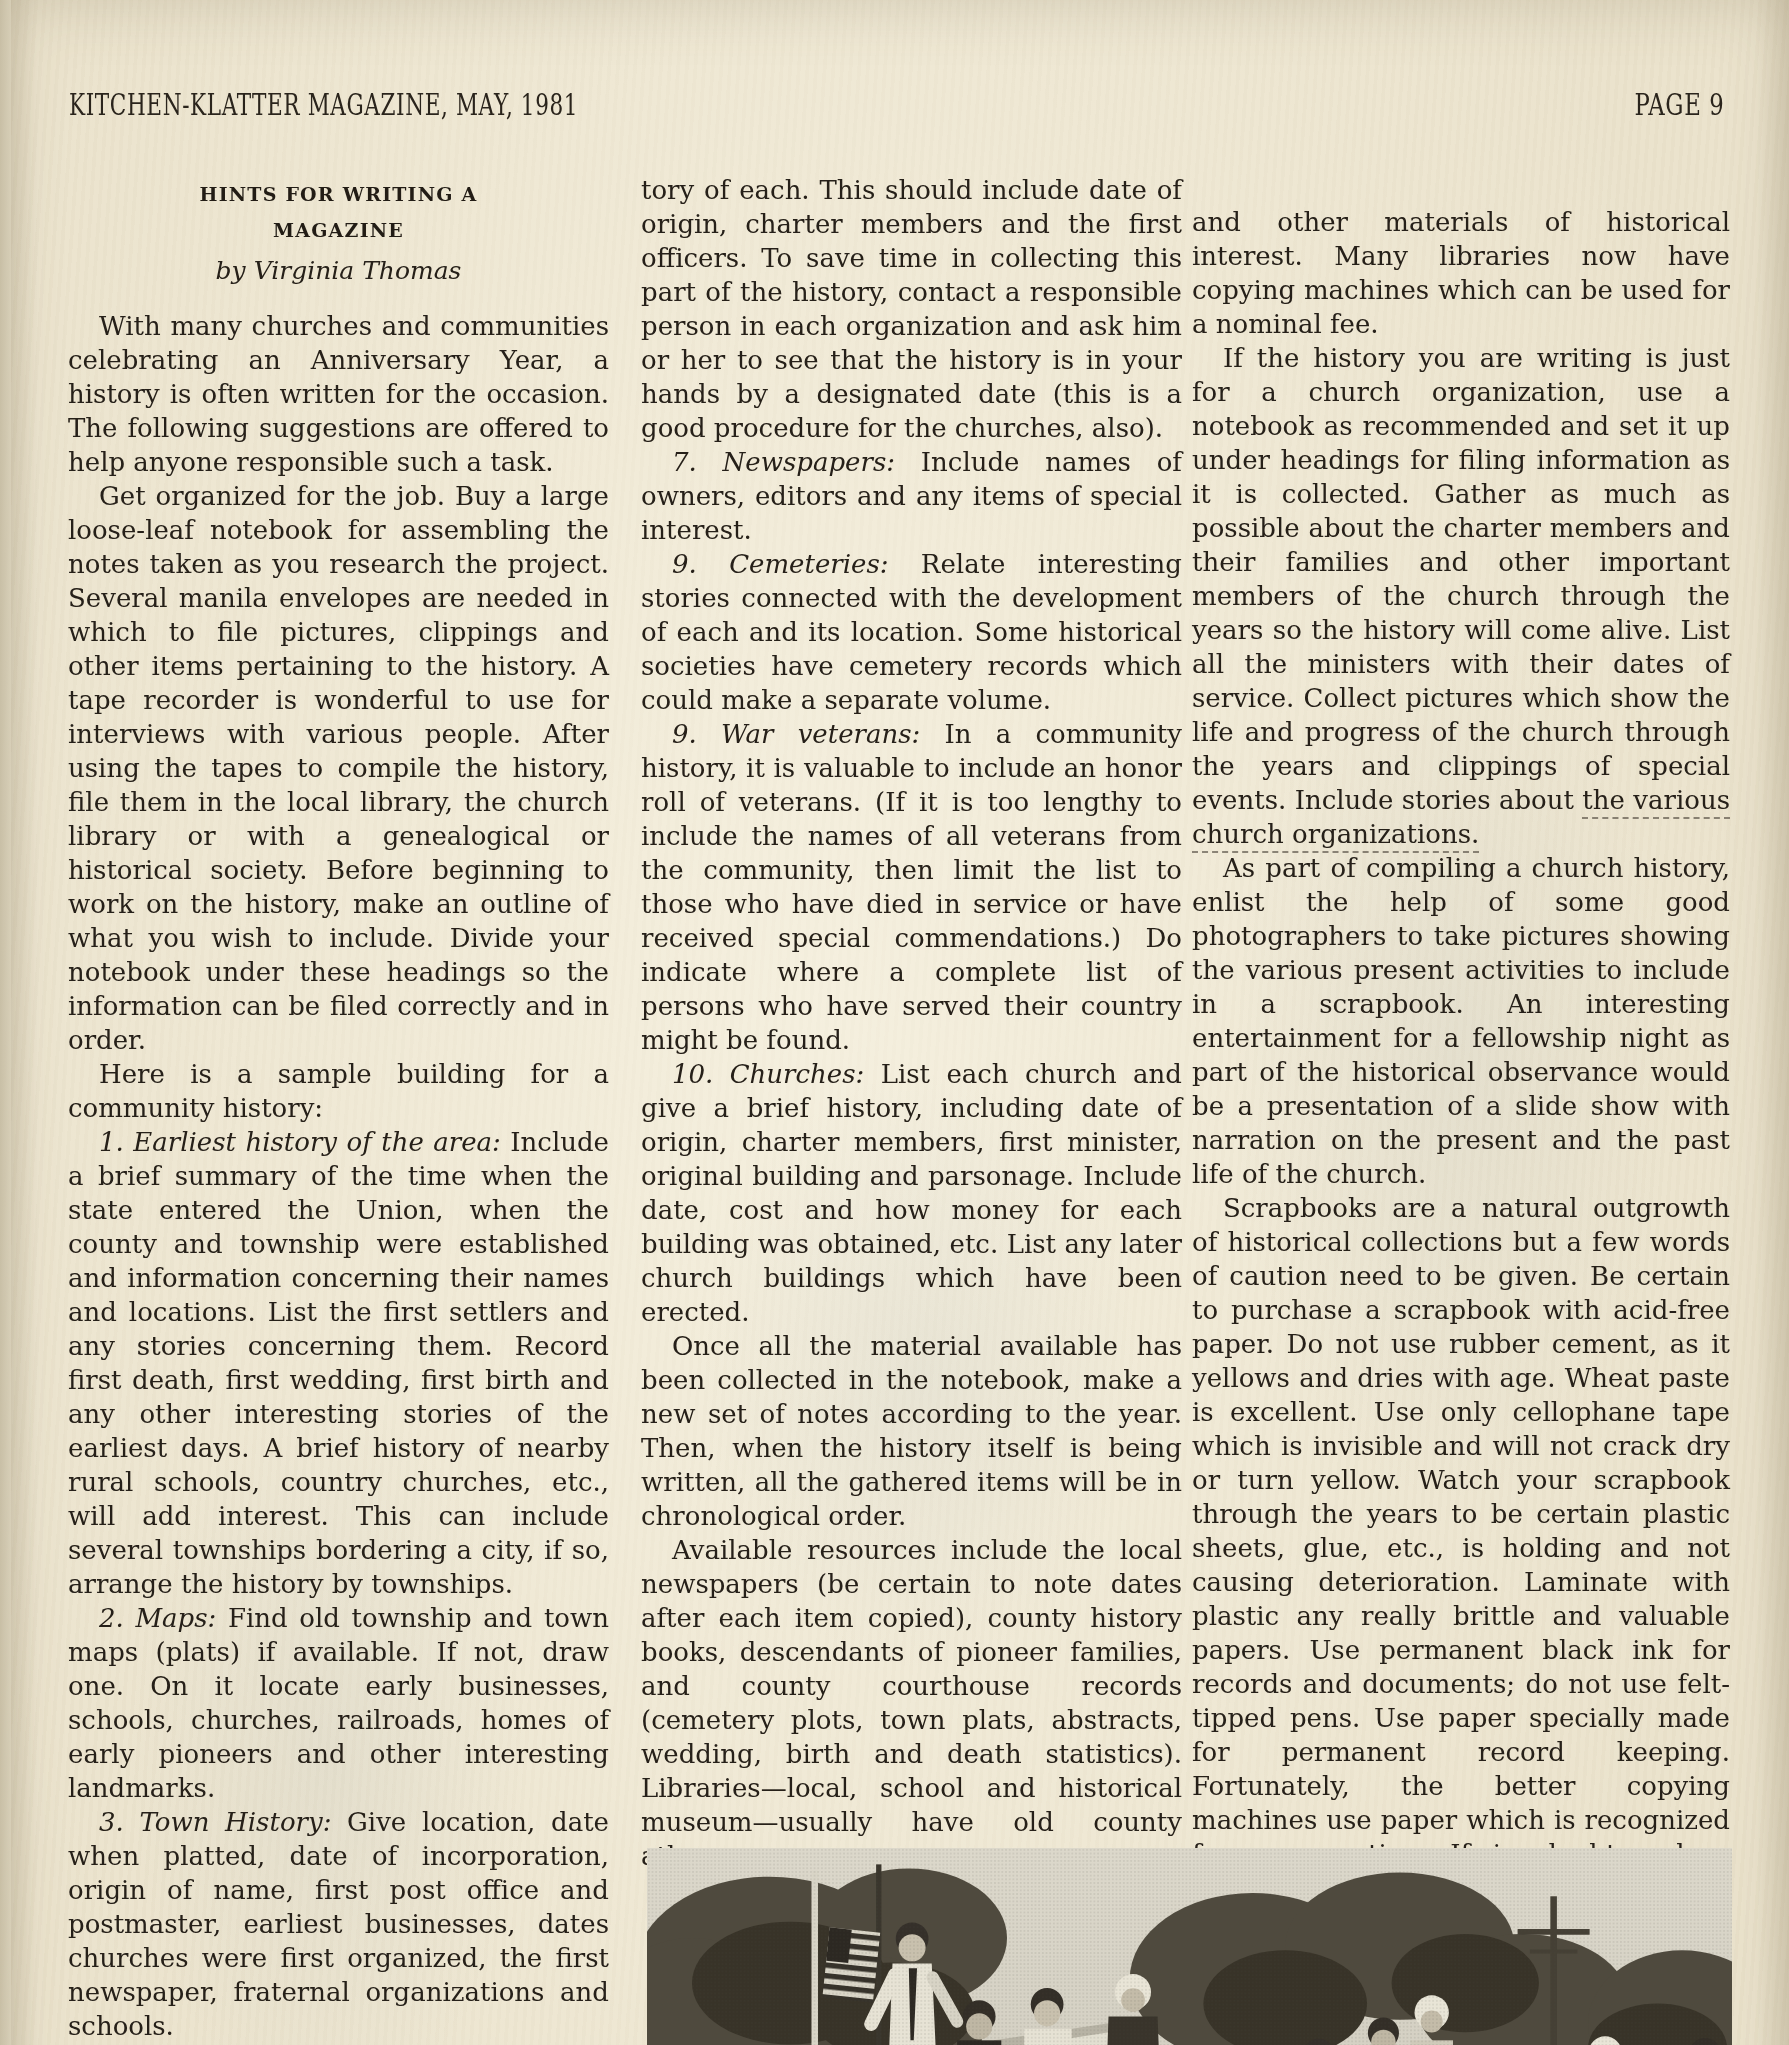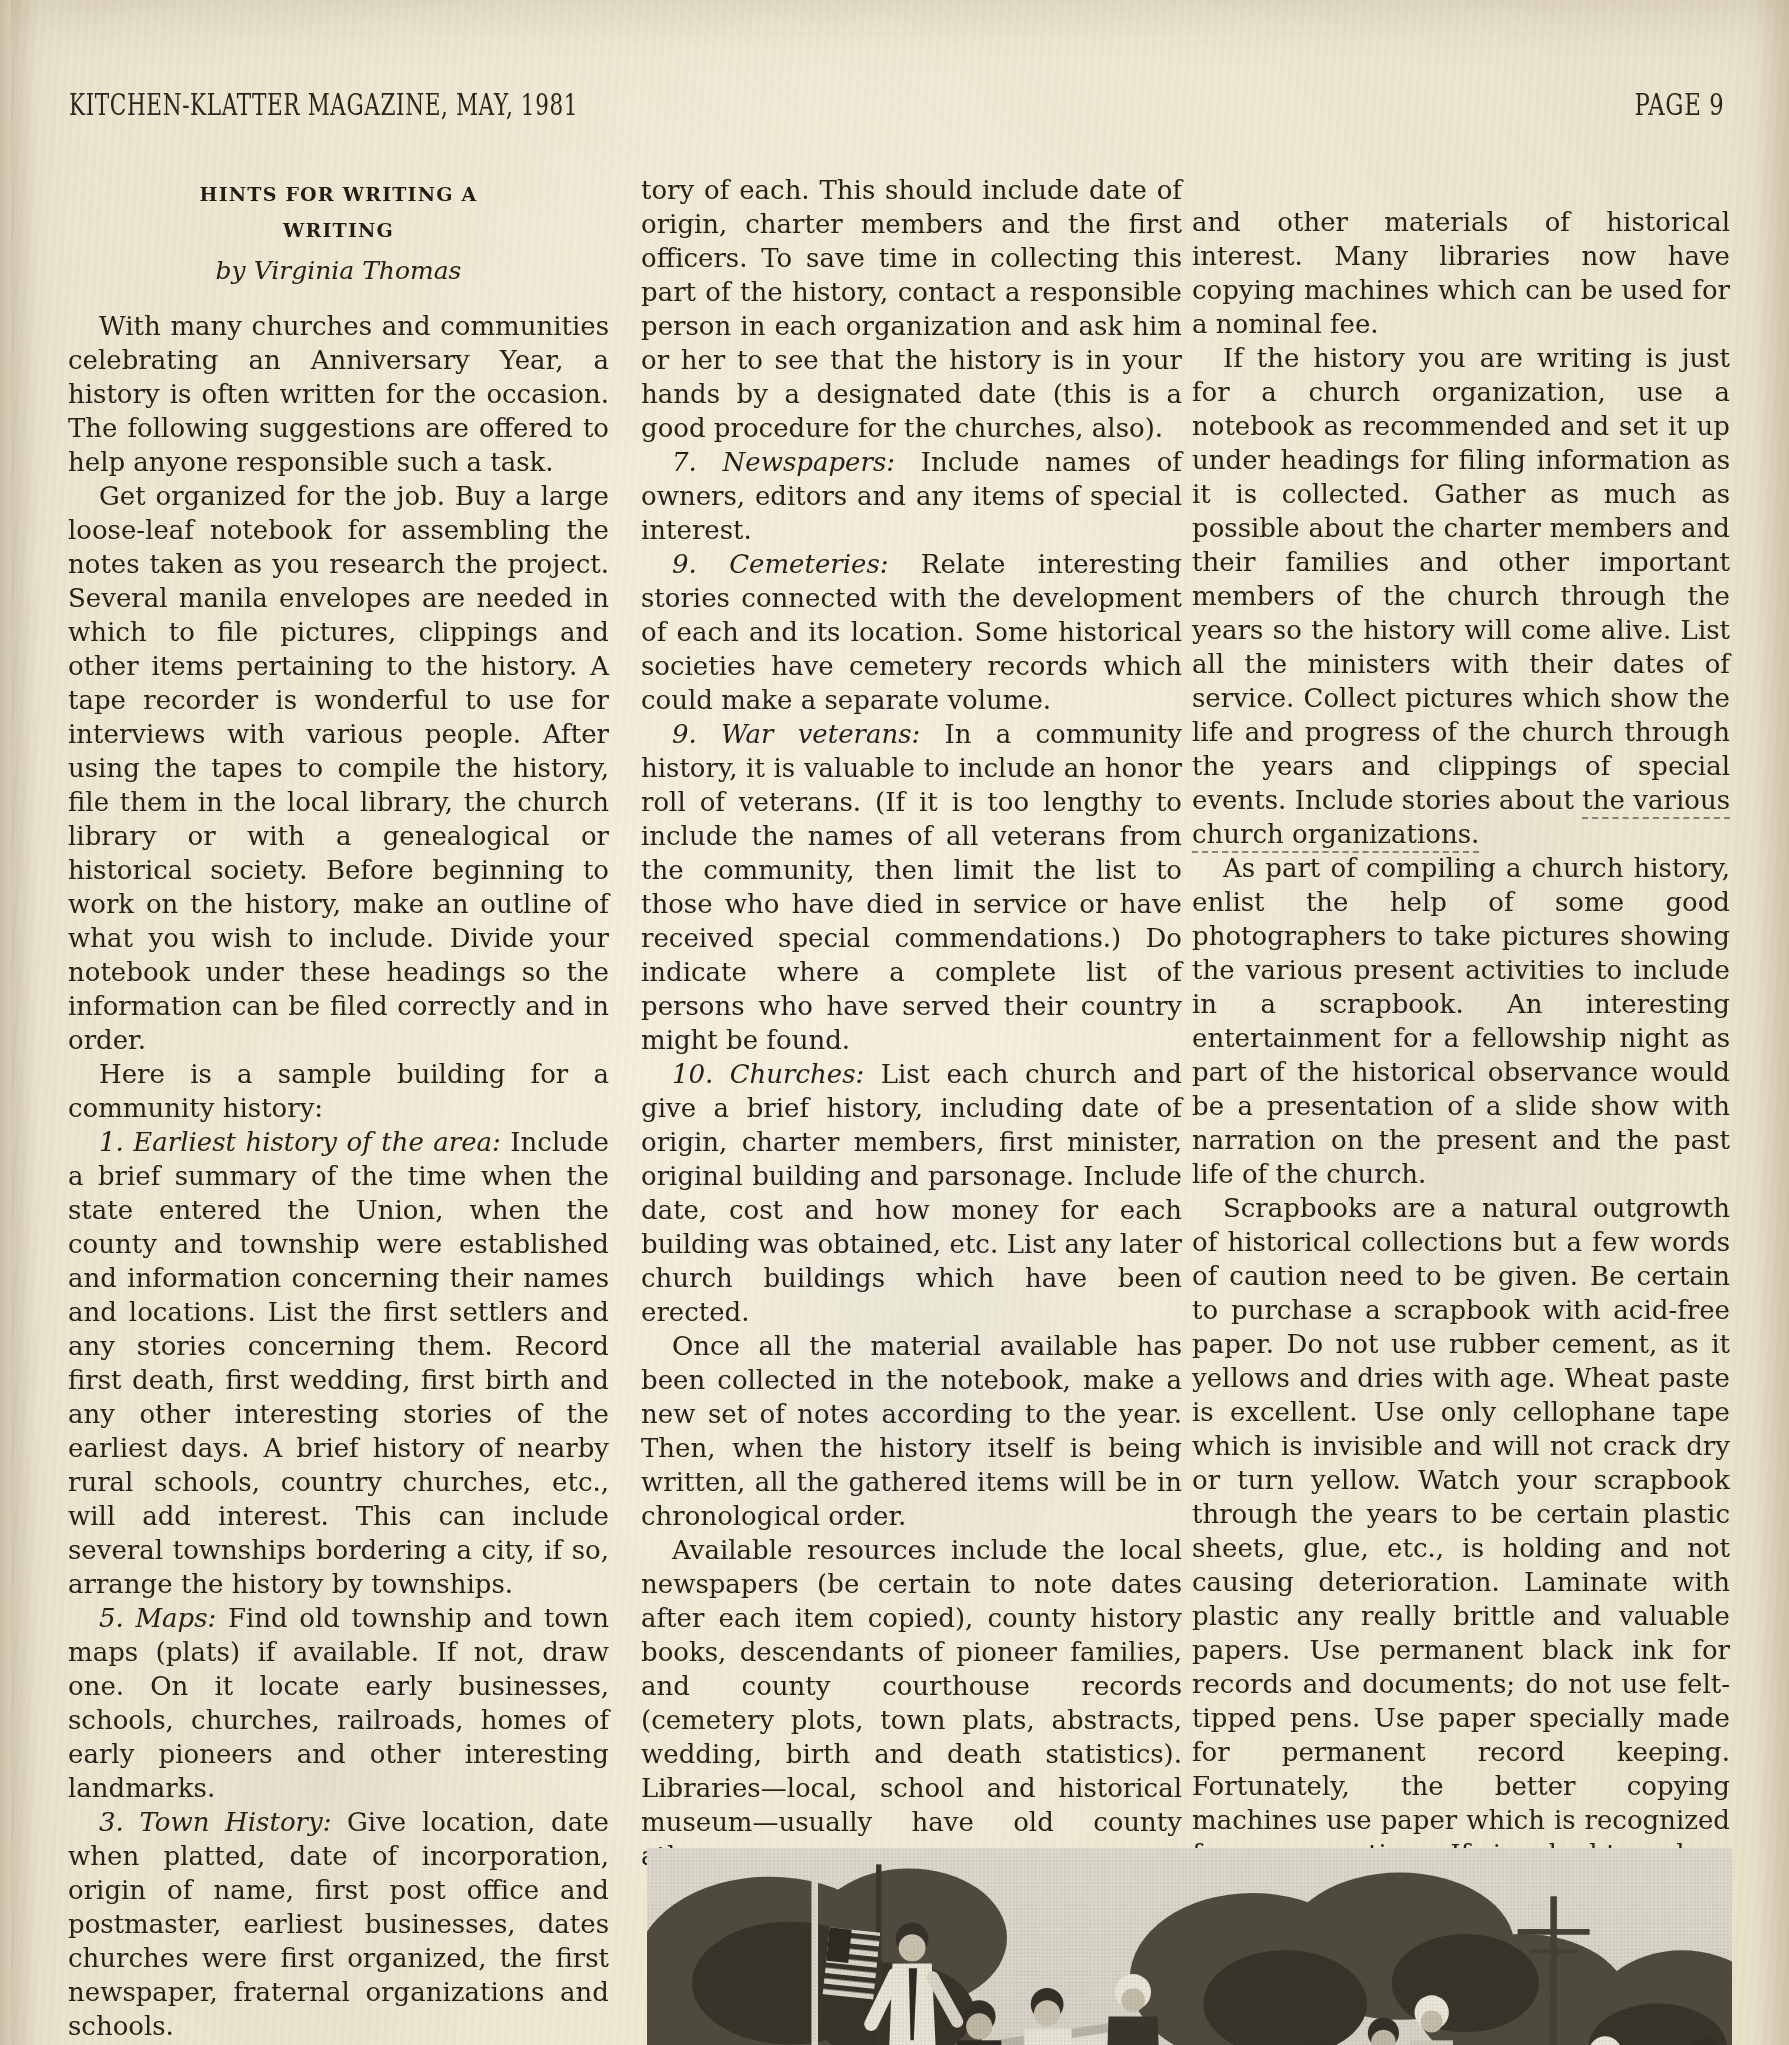--- a/index.html
+++ b/index.html
@@ -46,28 +46,28 @@
 <div class="page">
 
   <div class="ghost" style="left:695px; top:1064px; width:450px; height:614px;"></div>
   <div class="ghost" style="left:1227px; top:614px; width:450px; height:900px;"></div>
   <div class="ghost" style="left:123px; top:1391px; width:409px; height:736px;"></div>
 
   <div class="masthead-left">KITCHEN-KLATTER MAGAZINE, MAY, 1981</div>
   <div class="masthead-right">PAGE 9</div>
 
   <section class="col col1">
-    <h1 class="article-title"><span>HINTS FOR WRITING A</span><br><span>WRITING</span></h1>
+    <h1 class="article-title"><span>HINTS FOR WRITING A</span><br><span>MAGAZINE</span></h1>
     <p class="byline">by Virginia Thomas</p>
     <div>
         <p class="para">With many churches and communities celebrating an Anniversary Year, a history is often written for the occasion. The following suggestions are offered to help anyone responsible such a task.</p>
         <p class="para">Get organized for the job. Buy a large loose-leaf notebook for assembling the notes taken as you research the project. Several manila envelopes are needed in which to file pictures, clippings and other items pertaining to the history. A tape recorder is wonderful to use for interviews with various people. After using the tapes to compile the history, file them in the local library, the church library or with a genealogical or historical society. Before beginning to work on the history, make an outline of what you wish to include. Divide your notebook under these headings so the information can be filed correctly and in order.</p>
         <p class="para">Here is a sample building for a community history:</p>
         <p class="para"><i class="lead">1. Earliest history of the area:</i> Include a brief summary of the time when the state entered the Union, when the county and township were established and information concerning their names and locations. List the first settlers and any stories concerning them. Record first death, first wedding, first birth and any other interesting stories of the earliest days. A brief history of nearby rural schools, country churches, etc., will add interest. This can include several townships bordering a city, if so, arrange the history by townships.</p>
-        <p class="para"><i class="lead">5. Maps:</i> Find old township and town maps (plats) if available. If not, draw one. On it locate early businesses, schools, churches, railroads, homes of early pioneers and other interesting landmarks.</p>
+        <p class="para"><i class="lead">2. Maps:</i> Find old township and town maps (plats) if available. If not, draw one. On it locate early businesses, schools, churches, railroads, homes of early pioneers and other interesting landmarks.</p>
         <p class="para"><i class="lead">3. Town History:</i> Give location, date when platted, date of incorporation, origin of name, first post office and postmaster, earliest businesses, dates churches were first organized, the first newspaper, fraternal organizations and schools.</p>
         <p class="para"><i class="lead">4. Schools:</i> Trace history of the local schools from the very beginning to the present. Include pictures to show progress and special events, names of long-time teachers and the story of the P.T.A. or similar organizations.</p>
       </div>
   </section>
 
   <section class="col col2">
       <p class="para noindent">tory of each. This should include date of origin, charter members and the first officers. To save time in collecting this part of the history, contact a responsible person in each organization and ask him or her to see that the history is in your hands by a designated date (this is a good procedure for the churches, also).</p>
       <p class="para"><i class="lead">7. Newspapers:</i> Include names of owners, editors and any items of special interest.</p>
       <p class="para"><i class="lead">9. Cemeteries:</i> Relate interesting stories connected with the development of each and its location. Some historical societies have cemetery records which could make a separate volume.</p>
       <p class="para"><i class="lead">9. War veterans:</i> In a community history, it is valuable to include an honor roll of veterans. (If it is too lengthy to include the names of all veterans from the community, then limit the list to those who have died in service or have received special commendations.) Do indicate where a complete list of persons who have served their country might be found.</p>

